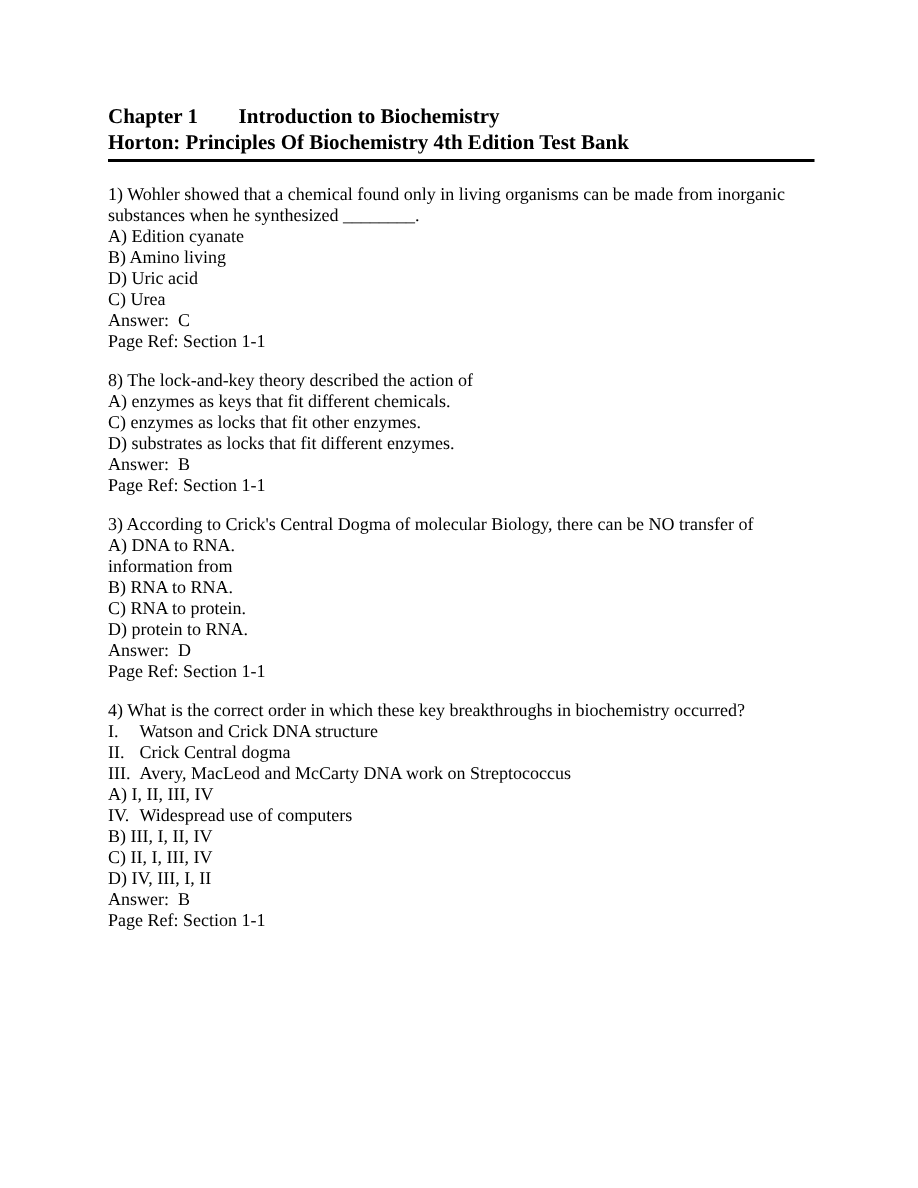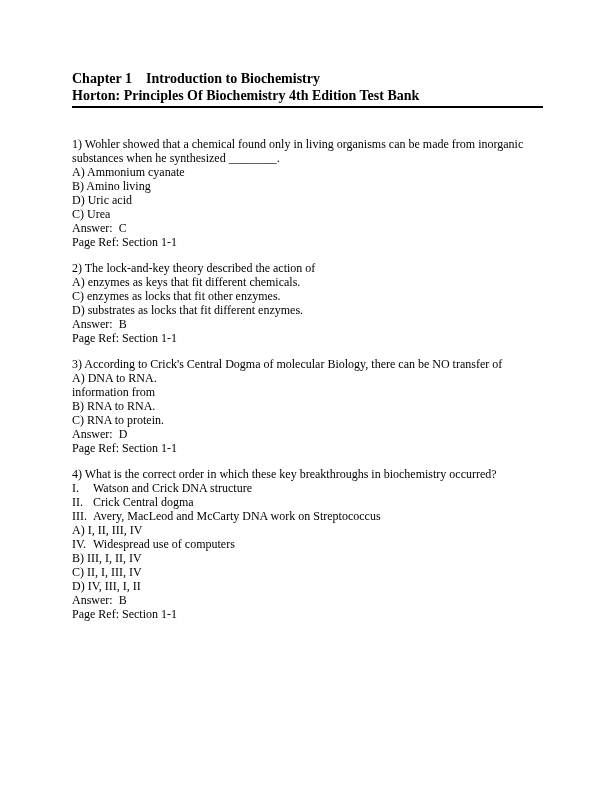--- a/index.html
+++ b/index.html
@@ -23,24 +23,24 @@
     padding-bottom: 2px;
   }
   .header-line {
     font-weight: bold;
     font-size: 14px;
     line-height: 17px;
     white-space: pre;
   }
   .header-line1 {
     display: flex;
-    gap: 14px;
+    gap: 27px;
   }
   .questions {
-    margin-top: 29px;
+    margin-top: 14px;
   }
   .question + .question {
     margin-top: 12px;
   }
   .line {
     font-size: 12px;
     line-height: 14px;
     white-space: pre;
   }
   .roman-row {
@@ -62,43 +62,44 @@
       <span>Introduction to Biochemistry</span>
     </div>
     <div class="header-line">Horton: Principles Of Biochemistry 4th Edition Test Bank</div>
   </div>
 
   <div class="questions">
 
     <div class="question">
       <div class="line">1) Wohler showed that a chemical found only in living organisms can be made from inorganic</div>
       <div class="line">substances when he synthesized ________.</div>
-      <div class="line">A) Ammonium cyanate</div>
+      <div class="line">A) Edition cyanate</div>
       <div class="line">B) Amino living</div>
       <div class="line">D) Uric acid</div>
       <div class="line">C) Urea</div>
       <div class="line">Answer:  C</div>
       <div class="line">Page Ref: Section 1-1</div>
     </div>
 
     <div class="question">
-      <div class="line">2) The lock-and-key theory described the action of</div>
+      <div class="line">8) The lock-and-key theory described the action of</div>
       <div class="line">A) enzymes as keys that fit different chemicals.</div>
       <div class="line">C) enzymes as locks that fit other enzymes.</div>
       <div class="line">D) substrates as locks that fit different enzymes.</div>
       <div class="line">Answer:  B</div>
       <div class="line">Page Ref: Section 1-1</div>
     </div>
 
     <div class="question">
       <div class="line">3) According to Crick's Central Dogma of molecular Biology, there can be NO transfer of</div>
       <div class="line">A) DNA to RNA.</div>
       <div class="line">information from</div>
       <div class="line">B) RNA to RNA.</div>
       <div class="line">C) RNA to protein.</div>
+      <div class="line">D) protein to RNA.</div>
       <div class="line">Answer:  D</div>
       <div class="line">Page Ref: Section 1-1</div>
     </div>
 
     <div class="question">
       <div class="line">4) What is the correct order in which these key breakthroughs in biochemistry occurred?</div>
       <div class="line roman-row">
         <span class="roman-numeral">I.</span>
         <span>Watson and Crick DNA structure</span>
       </div>

